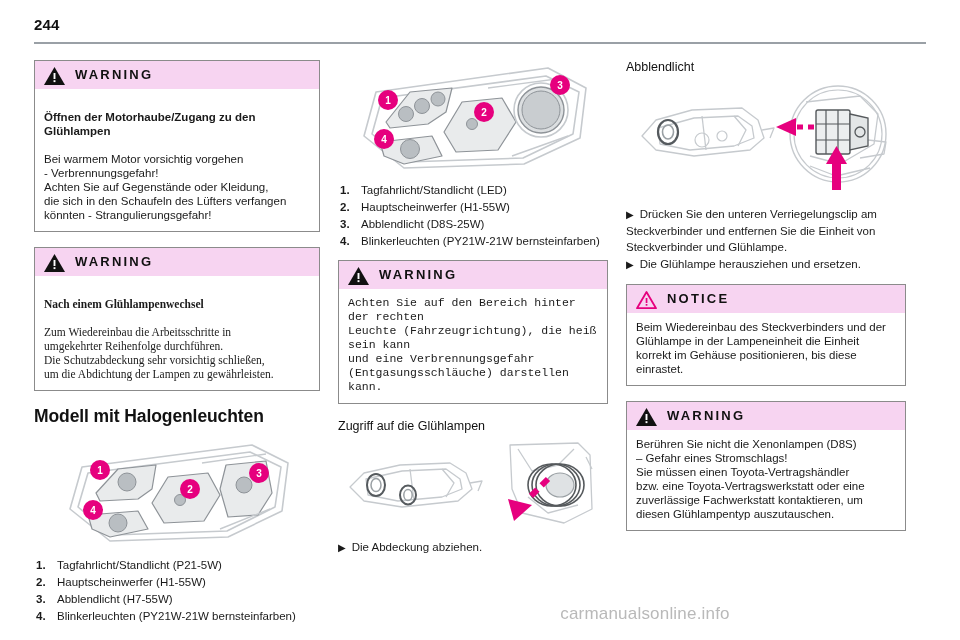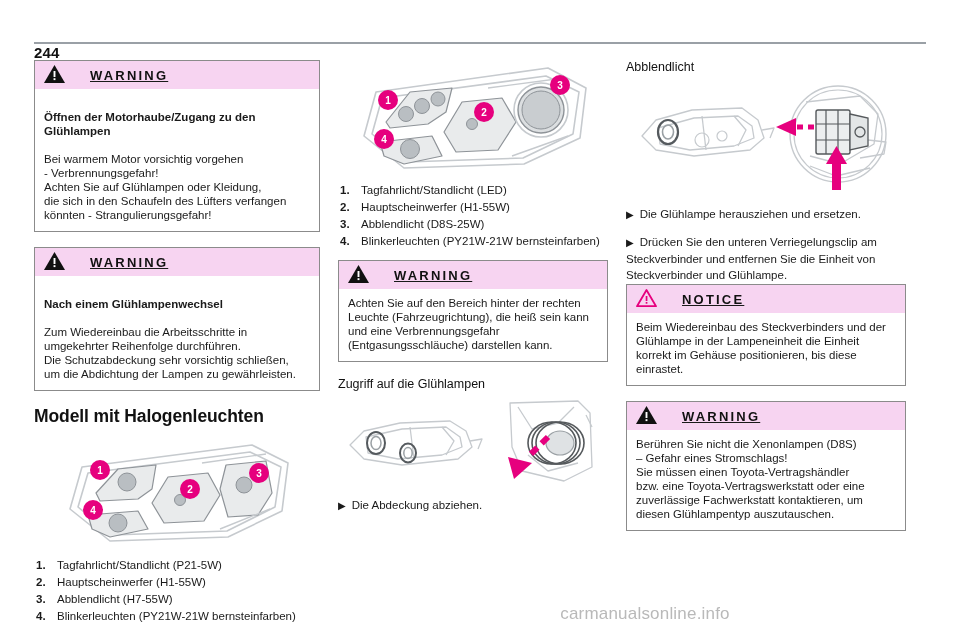--- a/index.html
+++ b/index.html
@@ -8,21 +8,21 @@
     background: #ffffff;
     font-family: "Liberation Sans", sans-serif;
     color: #1a1a1a;
     overflow: hidden;
   }
   .page { position: relative; width: 960px; height: 640px; }
 
   
   .page-number {
     position: absolute; left: 34px; top: 16px;
-    font-size: 15px; font-weight: bold; letter-spacing: 0.2px; color: #111; margin-top: 28px;
+    font-size: 15px; font-weight: bold; letter-spacing: 0.2px; color: #111;
   }
   .header-rule {
     position: absolute; left: 34px; top: 42px; width: 892px; height: 2px;
     background: #9aa0a6;
   }
 
   
   .columns {
     position: absolute; left: 34px; top: 60px;
     width: 892px; height: 540px;
@@ -34,23 +34,22 @@
 
   
   .callout {
     border: 1px solid #8b8b8b;
     background: #ffffff;
     margin-bottom: 15px;
   }
   .callout-head {
     background: #f7d4f1;
     padding: 6px 9px 6px 9px;
-    display: flex; align-items: flex-end; gap: 25px;
+    display: flex; align-items: flex-start; gap: 10px;
     height: 28px;
-    text-decoration: underline;
   }
   .callout-title {
     font-size: 13px; font-weight: bold; letter-spacing: 2.2px; color: #111;
   }
   .callout-body {
     padding: 7px 9px 9px 9px;
     font-size: 11.5px; line-height: 14px; color: #1a1a1a;
   }
   .callout-body .lead { font-weight: bold; display: block; }
 
@@ -114,38 +113,38 @@
               <rect x="9.55" y="6" width="1.9" height="6" fill="#ffffff"></rect>
               <rect x="9.55" y="13.2" width="1.9" height="1.9" fill="#ffffff"></rect>
             </svg>
           </span>
           <span class="callout-title">WARNING</span>
         </div>
         <div class="callout-body" style="white-space: pre-line;">
           <span class="lead">Öffnen der Motorhaube/Zugang zu den Glühlampen</span>
           <span class="txt" style="white-space: pre-line;">Bei warmem Motor vorsichtig vorgehen
 - Verbrennungsgefahr!
-Achten Sie auf Glühlampen oder Kleidung,
+Achten Sie auf Gegenstände oder Kleidung,
 die sich in den Schaufeln des Lüfters verfangen
 könnten - Strangulierungsgefahr!</span>
         </div>
       </div>
 
       <div class="callout">
         <div class="callout-head">
           <span>
             <svg class="tri-filled" width="21" height="18" viewBox="0 0 21 18">
               <polygon points="10.5,0 21,18 0,18" fill="#111111"></polygon>
               <rect x="9.55" y="6" width="1.9" height="6" fill="#ffffff"></rect>
               <rect x="9.55" y="13.2" width="1.9" height="1.9" fill="#ffffff"></rect>
             </svg>
           </span>
           <span class="callout-title">WARNING</span>
         </div>
-        <div class="callout-body" style="white-space: pre-line;">
+        <div class="callout-body" style="white-space: pre-line; font-family: Liberation Serif, serif;">
           <span class="lead">Nach einem Glühlampenwechsel</span>
           <span class="txt" style="white-space: pre-line;">Zum Wiedereinbau die Arbeitsschritte in
 umgekehrter Reihenfolge durchführen.
 Die Schutzabdeckung sehr vorsichtig schließen,
 um die Abdichtung der Lampen zu gewährleisten.</span>
         </div>
       </div>
 
       <h2 class="section">Modell mit Halogenleuchten</h2>
 
@@ -270,21 +269,21 @@
         <div class="callout-head">
           <span>
             <svg class="tri-filled" width="21" height="18" viewBox="0 0 21 18">
               <polygon points="10.5,0 21,18 0,18" fill="#111111"></polygon>
               <rect x="9.55" y="6" width="1.9" height="6" fill="#ffffff"></rect>
               <rect x="9.55" y="13.2" width="1.9" height="1.9" fill="#ffffff"></rect>
             </svg>
           </span>
           <span class="callout-title">WARNING</span>
         </div>
-        <div class="callout-body" style="white-space: pre-line;">Achten Sie auf den Bereich hinter der rechten
+        <div class="callout-body" style="white-space: pre-line; font-family: Liberation Mono, monospace;">Achten Sie auf den Bereich hinter der rechten
 Leuchte (Fahrzeugrichtung), die heiß sein kann
 und eine Verbrennungsgefahr
 (Entgasungsschläuche) darstellen kann.</div>
       </div>
 
       <h3 class="subsection">Zugriff auf die Glühlampen</h3>
 
       <div class="figure">
         <svg width="262" height="92" viewBox="0 0 262 92">
 
@@ -376,25 +375,25 @@
           <g stroke="#e6007e" stroke-width="5" stroke-dasharray="6 5" fill="none">
             <path d="M184 47 L166 47"></path>
           </g>
           <polygon points="146,47 166,38 166,56" fill="#e6007e"></polygon>
 
           <rect x="202" y="80" width="9" height="30" fill="#e6007e"></rect>
           <polygon points="206.5,66 196,84 217,84" fill="#e6007e"></polygon>
         </svg>
       </div>
 
+      <div class="bullet">
+        <span class="arrow">▶</span><span>Drücken Sie den unteren Verriegelungsclip am Steckverbinder und entfernen Sie die Einheit von Steckverbinder und Glühlampe.</span>
+      </div>
       <div class="bullet" style="margin-bottom:11px;">
         <span class="arrow">▶</span><span>Die Glühlampe herausziehen und ersetzen.</span>
-      </div>
-      <div class="bullet">
-        <span class="arrow">▶</span><span>Drücken Sie den unteren Verriegelungsclip am Steckverbinder und entfernen Sie die Einheit von Steckverbinder und Glühlampe.</span>
       </div>
 
       <div class="callout">
         <div class="callout-head">
           <span>
             <svg class="tri-outline" width="21" height="18" viewBox="0 0 21 18">
               <polygon points="10.5,1 20,17.2 1,17.2" fill="none" stroke="#e6007e" stroke-width="1.8" stroke-linejoin="round"></polygon>
               <rect x="9.7" y="7" width="1.7" height="5" fill="#e6007e"></rect>
               <rect x="9.7" y="13" width="1.7" height="1.7" fill="#e6007e"></rect>
             </svg>

